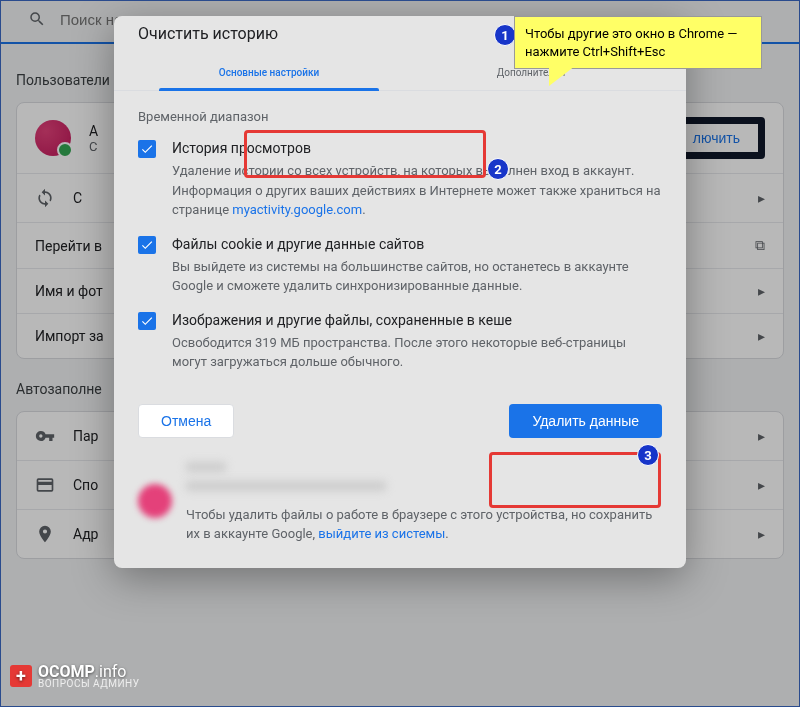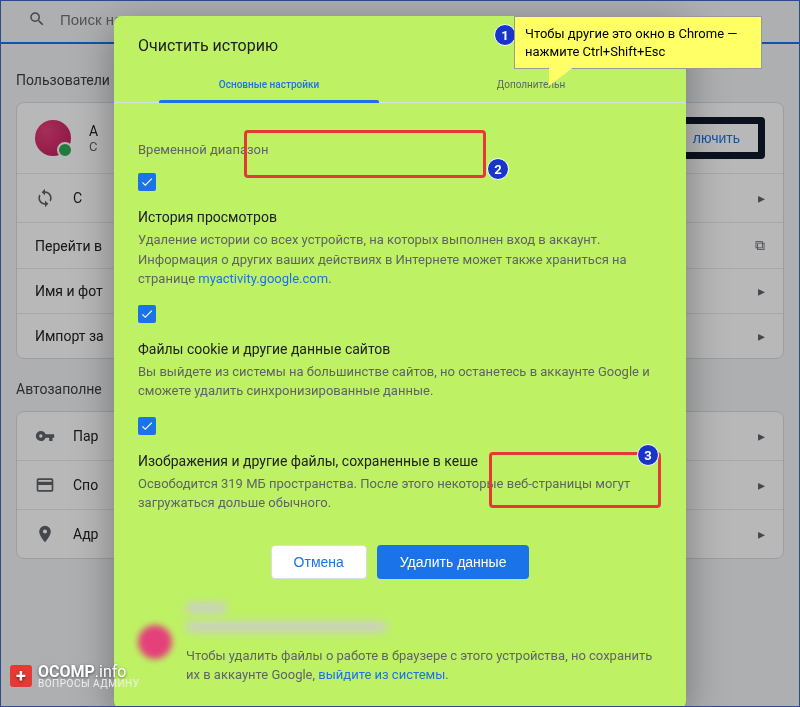--- a/index.html
+++ b/index.html
@@ -56,64 +56,64 @@
 }
 .key-icon, .card-icon, .pin-icon { width: 20px; height: 20px; fill: #5f6368; }
 
 
 .overlay {
   position: absolute; inset: 0;
   display: flex; justify-content: center; align-items: flex-start;
 }
 .dialog {
   margin-top: 16px;
-  width: 572px; background: #bef264; border-radius: 8px;
+  width: 572px; background: #e5e5e5; border-radius: 8px;
   box-shadow: 0 10px 40px rgba(0,0,0,.35);
-  padding: 20px 0 24px;
+  padding: 8px 0 24px;
 }
 .dialog-title { font-size: 16px; color: #202124; padding: 0 24px 12px; }
 .tabs {
   display: flex; border-bottom: 1px solid #dadce0;
   padding: 0 24px;
 }
 .tab {
   flex: 1; text-align: center; padding: 12px 0;
   font-size: 10px; color: #5f6368; cursor: pointer;
   position: relative;
 }
 .tab.active { color: #1a73e8; font-weight: 500; }
 .tab.active::after {
   content: ""; position: absolute; left: 8%; right: 8%; bottom: -1px;
   height: 3px; background: #1a73e8; border-radius: 2px 2px 0 0;
 }
 .body { padding: 18px 24px 0; }
-.range-row { display: flex; align-items: flex-end; gap: 27px; margin-bottom: 14px; margin-top: 21px; }
+.range-row { display: flex; align-items: flex-end; gap: 27px; margin-bottom: 14px; }
 .range-label { font-size: 13px; color: #5f6368; }
 .select {
   border: 1px solid #dadce0; border-radius: 4px;
   padding: 7px 36px 7px 12px; font-size: 14px; color: #202124;
   background: #fff; position: relative; min-width: 200px;
 }
 .select .chev {
   position: absolute; right: 10px; top: 50%; transform: translateY(-50%);
   border-left: 5px solid transparent; border-right: 5px solid transparent;
   border-top: 5px solid #5f6368;
 }
-.check-row { display: flex; gap: 16px; margin: 14px 0 8px; flex-direction: column; }
+.check-row { display: flex; gap: 16px; margin: 14px 0 8px; }
 .checkbox {
   width: 18px; height: 18px; border-radius: 2px;
   background: #1a73e8; color: #fff; display: flex; align-items: center; justify-content: center;
   flex-shrink: 0; margin-top: 2px;
 }
 .checkbox svg { width: 14px; height: 14px; fill: #fff; }
 .check-text { font-size: 13px; color: #5f6368; line-height: 1.5; }
 .check-title { color: #202124; font-size: 14px; margin-bottom: 2px; }
 .link { color: #1a73e8; }
 .actions {
-  display: flex; justify-content: center; gap: 10px;
+  display: flex; justify-content: space-between; gap: 10px;
   padding: 24px 24px 0; margin-top: 8px;
 }
 .btn { padding: 8px 22px; font-size: 14px; border-radius: 4px; cursor: pointer; border: 1px solid transparent; }
 .btn-cancel { background: #fff; border-color: #dadce0; color: #1a73e8; }
 .btn-primary { background: #1a73e8; color: #fff; }
 .footer-note {
   display: flex; gap: 14px; padding: 20px 24px 0; align-items: center;
   font-size: 13px; color: #5f6368; line-height: 1.5;
 }
 .avatar-sm { width: 34px; height: 34px; border-radius: 50%; background: #e4417a; position: relative; flex-shrink:0; filter: blur(3px); }

